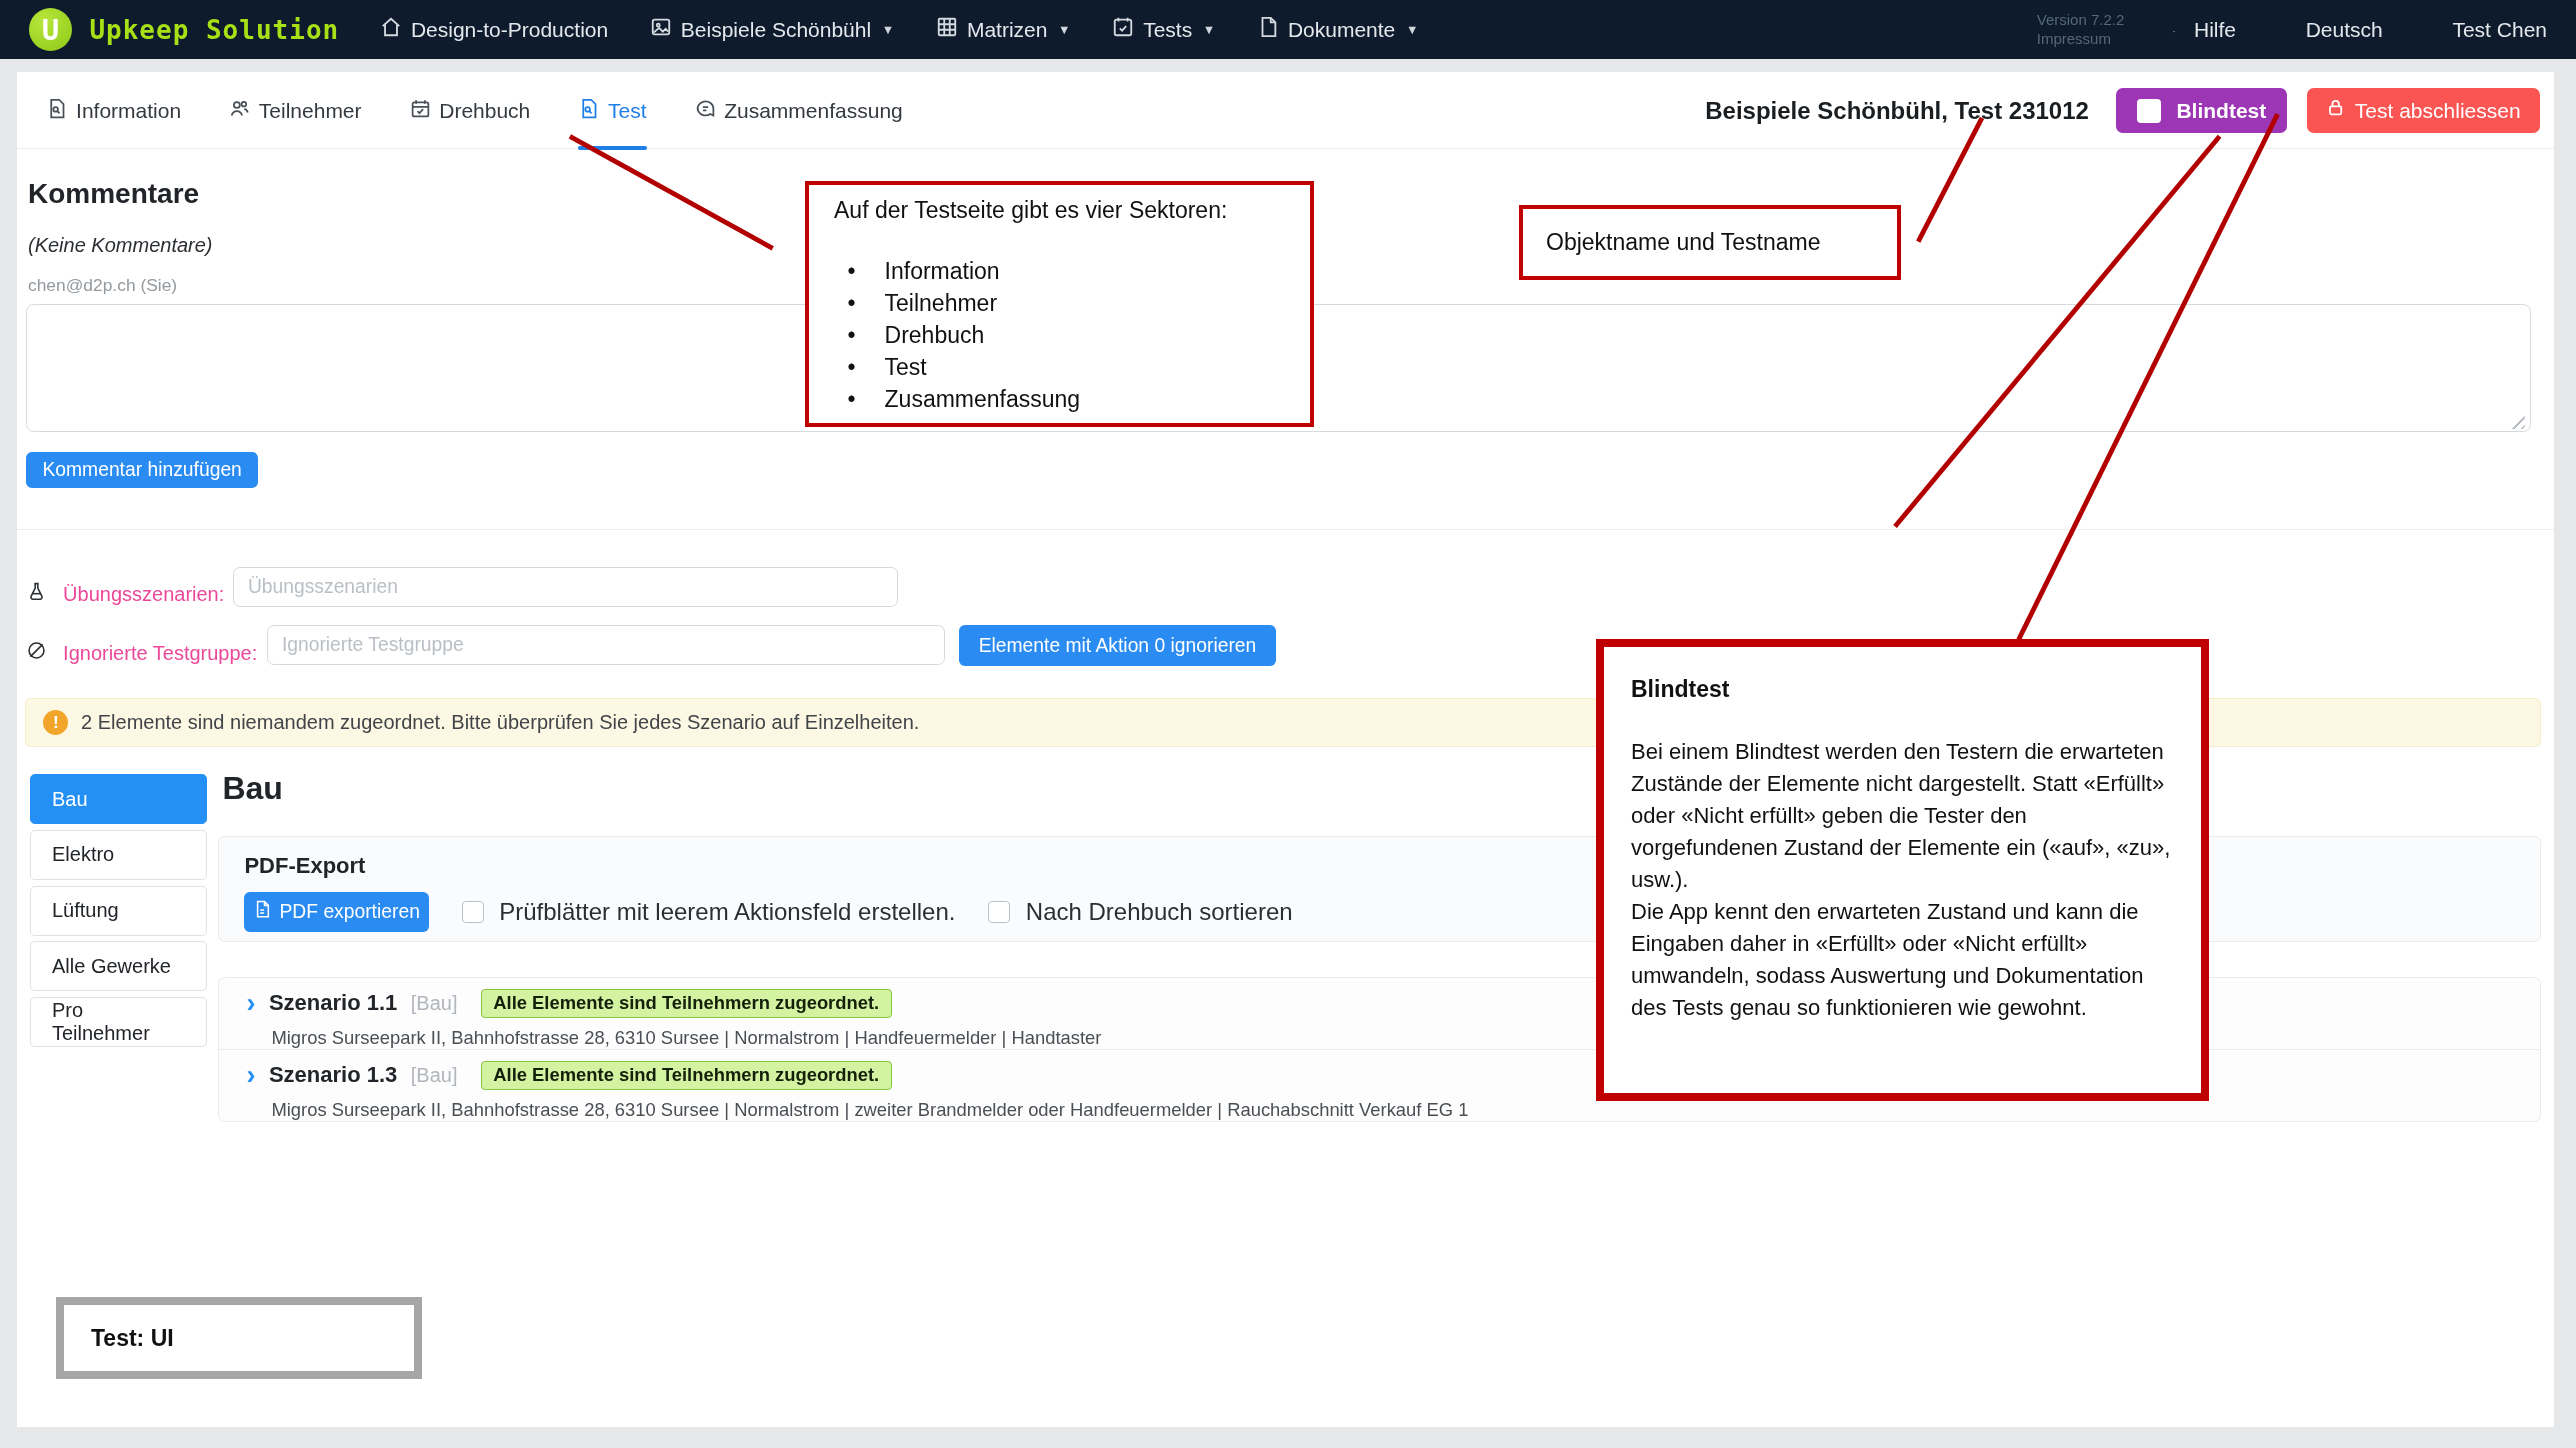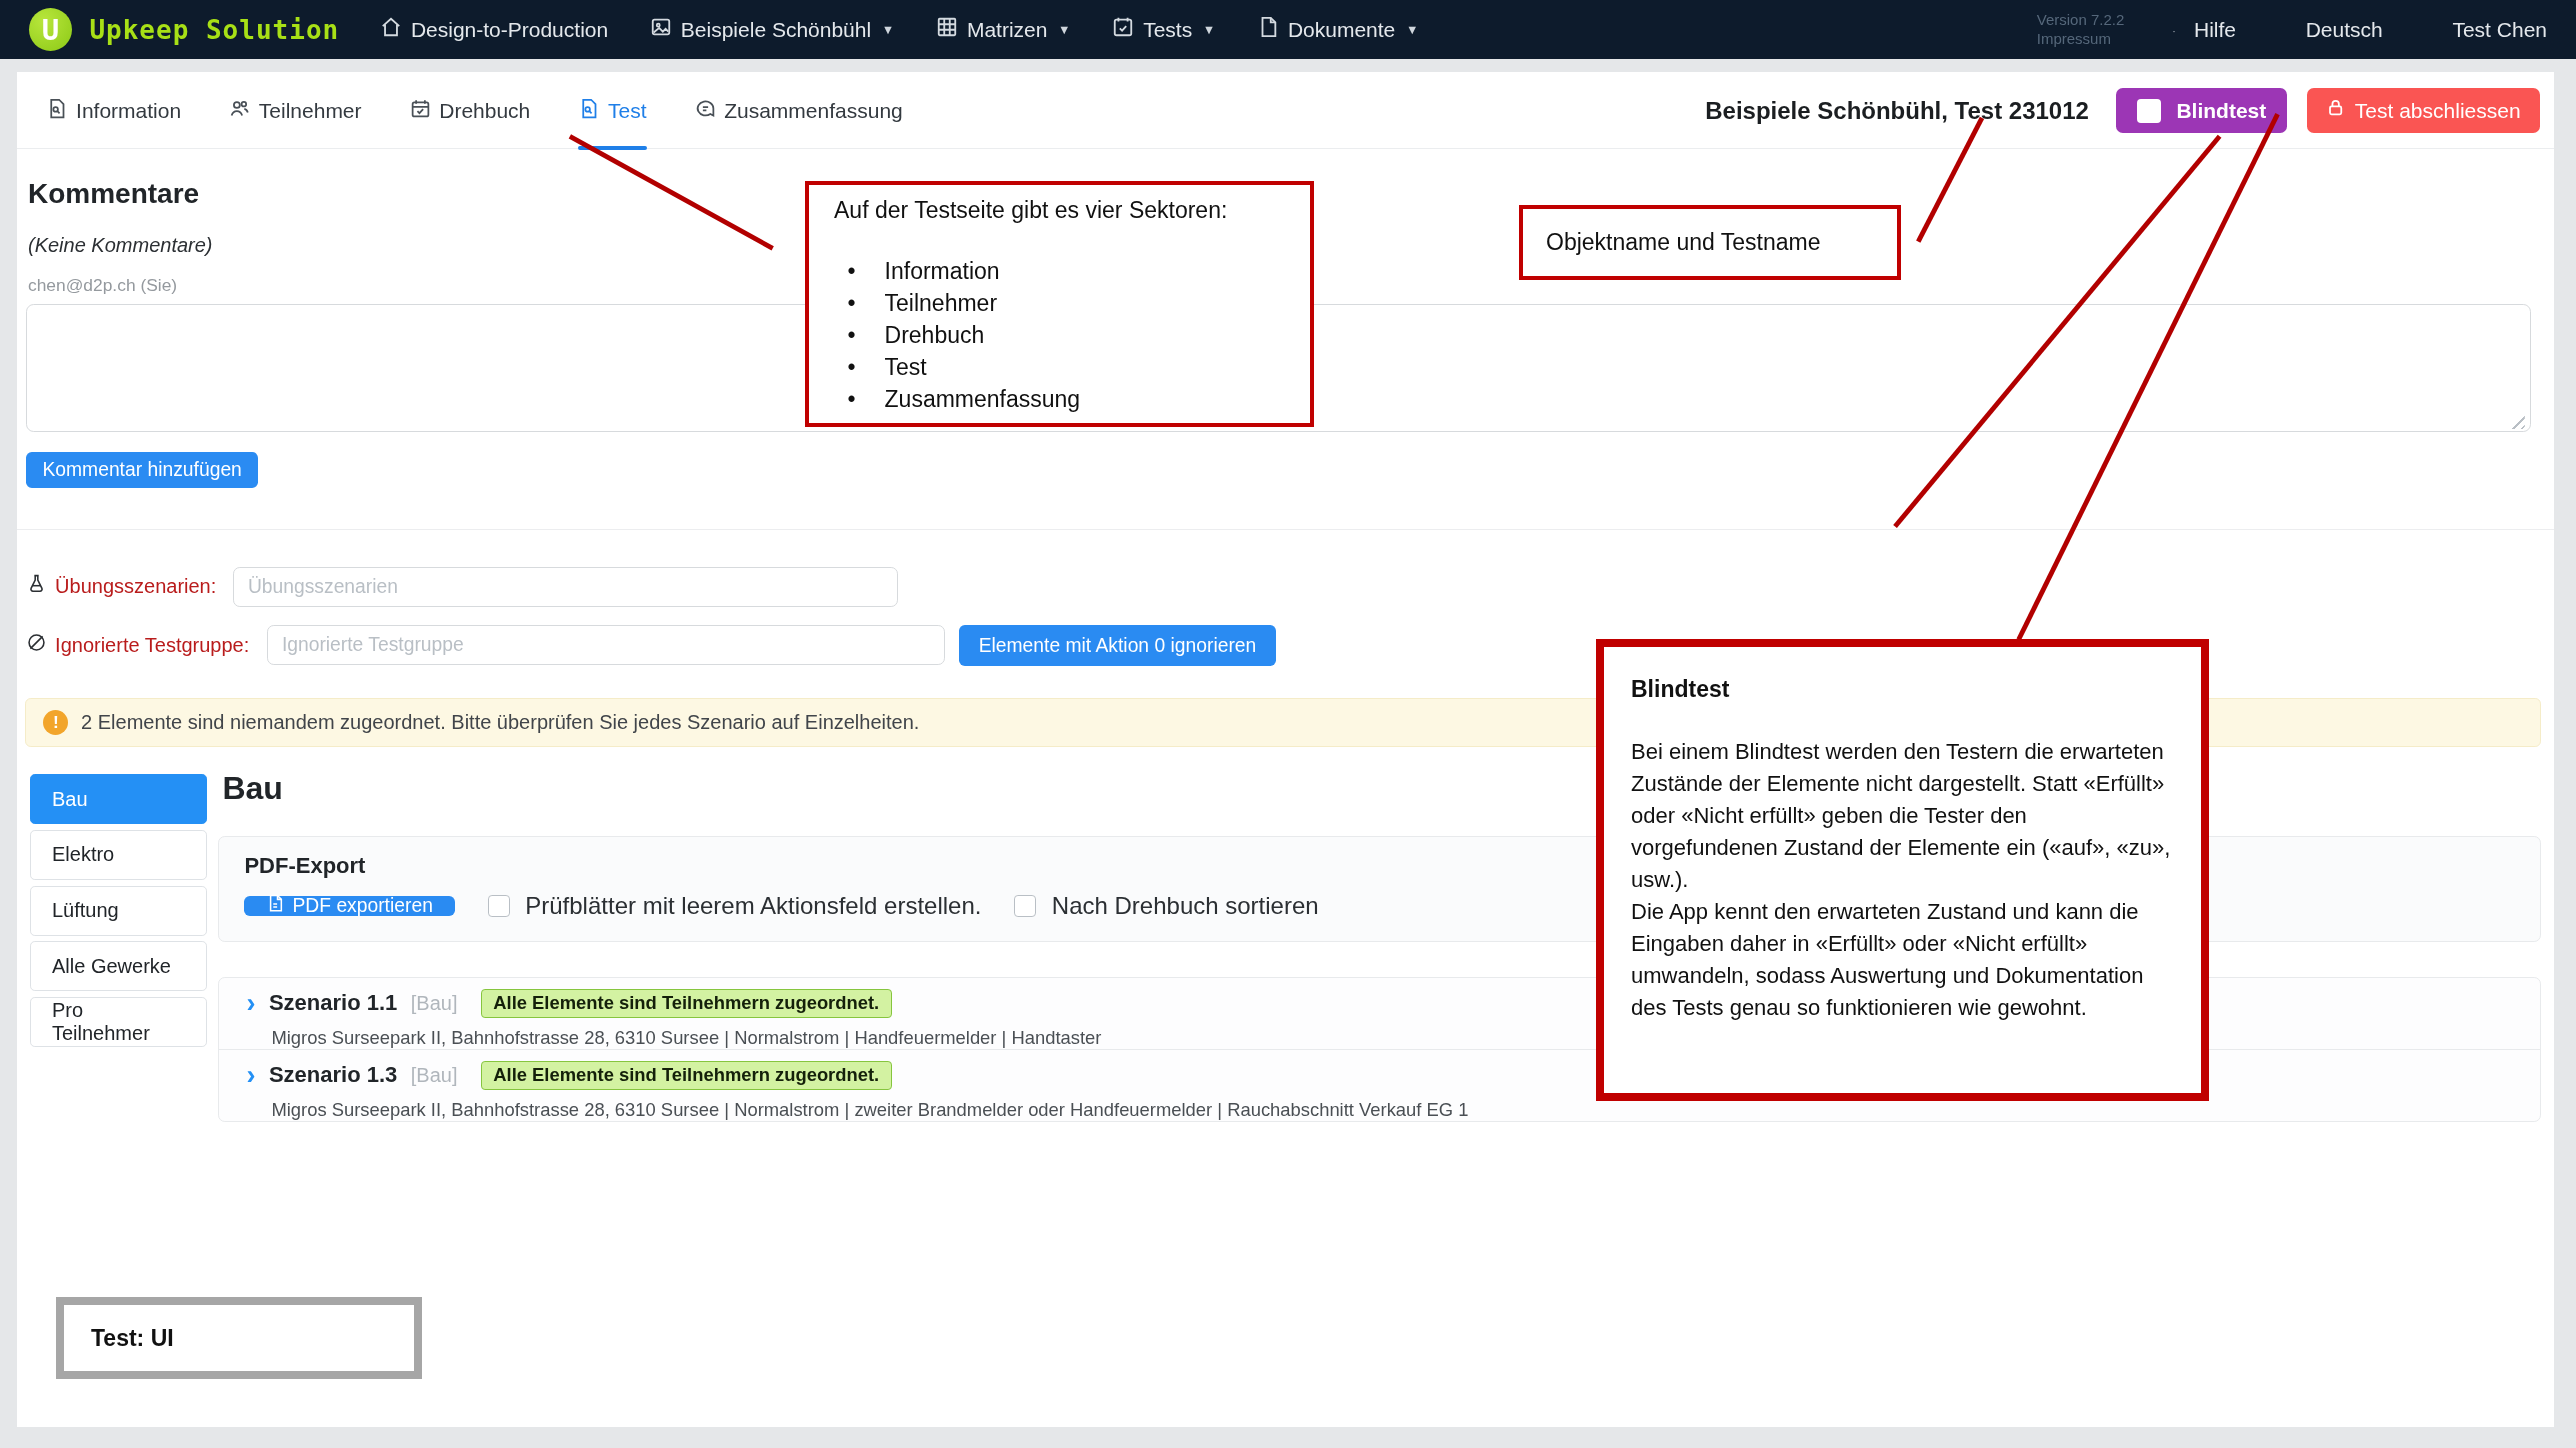--- a/index.html
+++ b/index.html
@@ -48,21 +48,21 @@
   .comment-box { position:absolute; left:8.7px; top:232px; width:2505px; height:128px; border:1px solid #d7dadd;
                  border-radius:7.7px; background:#fff; resize:none; font-family:"Liberation Sans",sans-serif; font-size:19.3px; padding:9.7px 13.5px; }
   .resize-grip { position:absolute; left:2490px; top:340px; width:17.4px; height:17.4px;
                  background:repeating-linear-gradient(135deg,transparent 0 3.9px,#b9bfc5 3.9px 5.8px); clip-path:polygon(100% 0,100% 100%,0 100%); }
   .btn-blue { background:#2a8bf2; color:#fff; border:none; border-radius:5.8px; font-size:19.3px; cursor:pointer;
               display:inline-flex; align-items:center; gap:7.7px; justify-content:center; }
   .btn-add-comment { position:absolute; left:8.7px; top:380px; height:36px; padding:0 16.4px; }
   .divider { position:absolute; left:0; right:0; top:457px; height:1px; background:#ecee f0; background:#ecedef; }
 
   
-  .filter-label { position:absolute; display:flex; align-items:center; gap:8px; font-size:20px; font-weight:500; color:#b91c1c; }
+  .filter-label { position:absolute; display:flex; align-items:center; gap:16px; font-size:20px; font-weight:500; color:#ec4899;margin-top:8px; }
   .flabel1 { left:8.7px; top:501px; }
   .flabel2 { left:8.7px; top:560px; }
   .finput { position:absolute; height:40px; border:1px solid #d7dadd; border-radius:6.8px; font-size:19.3px; padding:0 13.5px;
             font-family:"Liberation Sans",sans-serif; color:#212529; }
   .finput::placeholder { color:#b9bfc5; }
   .finput1 { left:216px; top:495px; width:665px; }
   .finput2 { left:250px; top:553px; width:678px; }
   .btn-ignore { position:absolute; left:942px; top:553px; height:41px; padding:0 19.3px; }
 
   
@@ -76,21 +76,21 @@
   .side-item { height:50px; border:1px solid #dee2e6; border-radius:4.8px; margin-bottom:5.8px; display:flex; align-items:center;
                padding:0 21px; font-size:20px; color:#212529; background:#fff; cursor:pointer; }
   .side-item.active { background:#2490f5; border-color:#2490f5; color:#fff; }
 
   
   .h-section { position:absolute; left:205px; top:698px; font-size:32px; font-weight:bold; }
   .pdf-card { position:absolute; left:201px; top:764px; width:2323px; height:106px; background:#fafbfc;
               border:1px solid #e8eaec; border-radius:6.8px; padding:15.5px 25px; }
   .pdf-title { font-size:22px; font-weight:bold; margin-bottom:13.5px; }
   .pdf-row { display:flex; align-items:center; gap:15.5px; }
-  .btn-pdf { height:20px; padding:0 22px; font-size:19.3px; }
+  .btn-pdf { height:40px; padding:0 9px; font-size:19.3px; }
   .chk { width:22px; height:22px; border:1px solid #b9bfc5; border-radius:3.9px; background:#fff; margin-left:17.4px; cursor:pointer; }
   .chk-label { font-size:24px; color:#2b2f33; }
 
   .scen-card { position:absolute; left:201px; top:905px; width:2323px; height:145px; background:#fdfdfe;
                border:1px solid #e8eaec; border-radius:6.8px; }
   .scen-row { height:71px; padding:10.6px 0 0 27px; }
   .scen-row + .scen-row { border-top:1px solid #e8eaec; }
   .scen-line1 { display:flex; align-items:center; gap:13.5px; }
   .scen-chev { color:#2490f5; font-size:27px; line-height:19.3px; font-weight:bold; cursor:pointer; }
   .scen-name { font-size:22px; font-weight:bold; }

